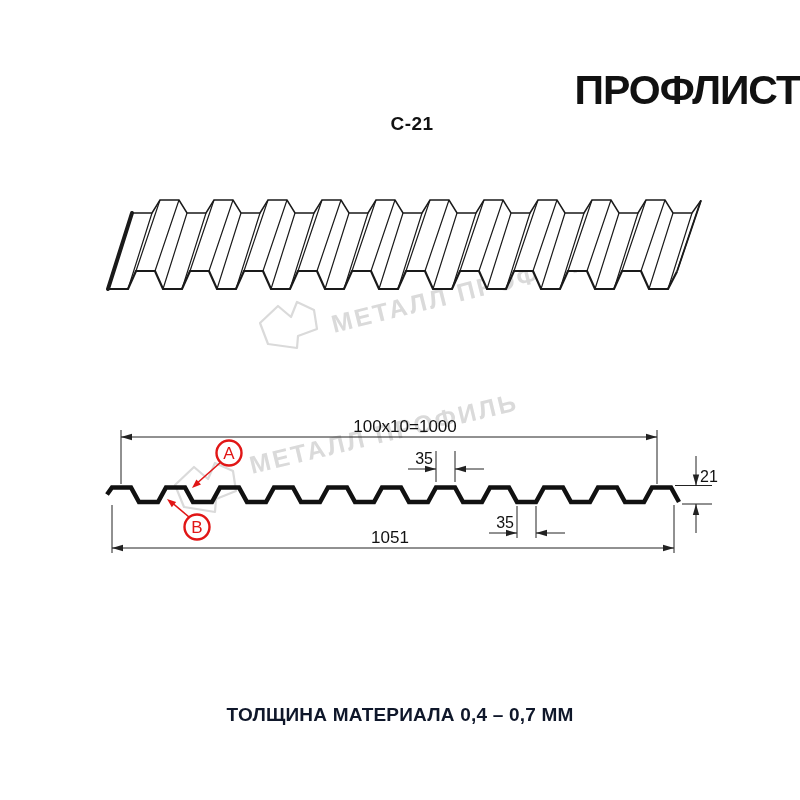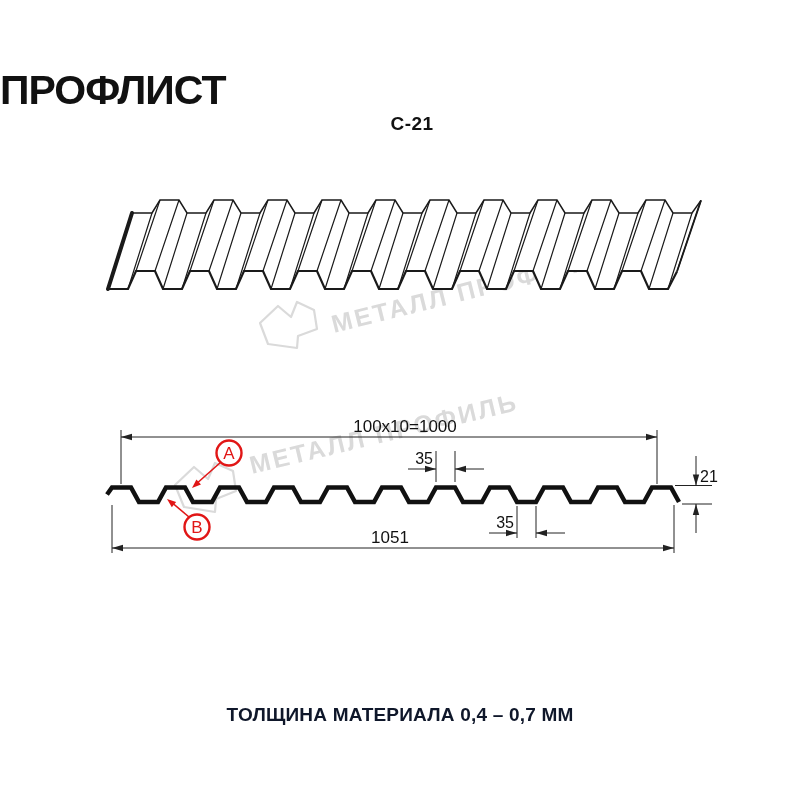--- a/index.html
+++ b/index.html
@@ -1,21 +1,21 @@
 <!DOCTYPE html>
 <html><head>
 <meta charset="utf-8">
 <style>
   html,body{margin:0;padding:0;}
   body{
     width:800px;height:800px;position:relative;background:#ffffff;
     font-family:"Liberation Sans", sans-serif;overflow:hidden;
   }
   .title{
-    position:absolute;left:0;top:70px;width:800px;text-align:left;
+    position:absolute;left:0;top:70px;width:800px;text-align:right;
     font-size:41px;font-weight:bold;letter-spacing:-1px;color:#111;line-height:1;
   }
   .subtitle{
     position:absolute;left:0;top:114px;width:800px;text-align:center;
     font-size:19px;font-weight:bold;letter-spacing:0.5px;color:#111;line-height:1;padding-left:12px;
   }
   .footer-note{
     position:absolute;left:0;top:705px;width:800px;text-align:center;
     font-size:19px;font-weight:bold;letter-spacing:0.2px;color:#0f172a;line-height:1;
   }

